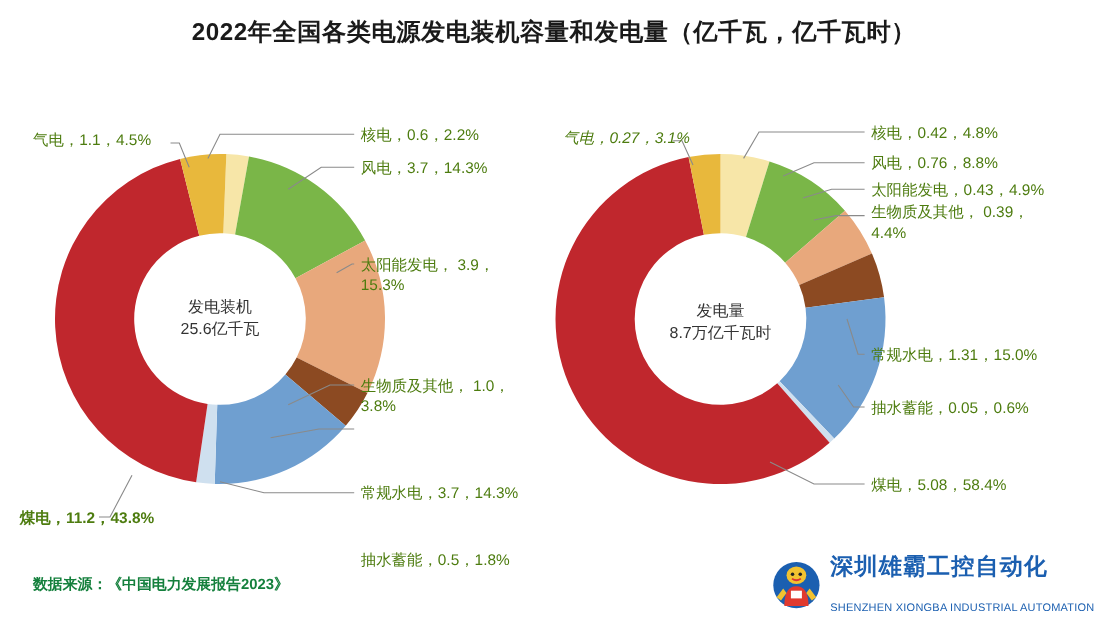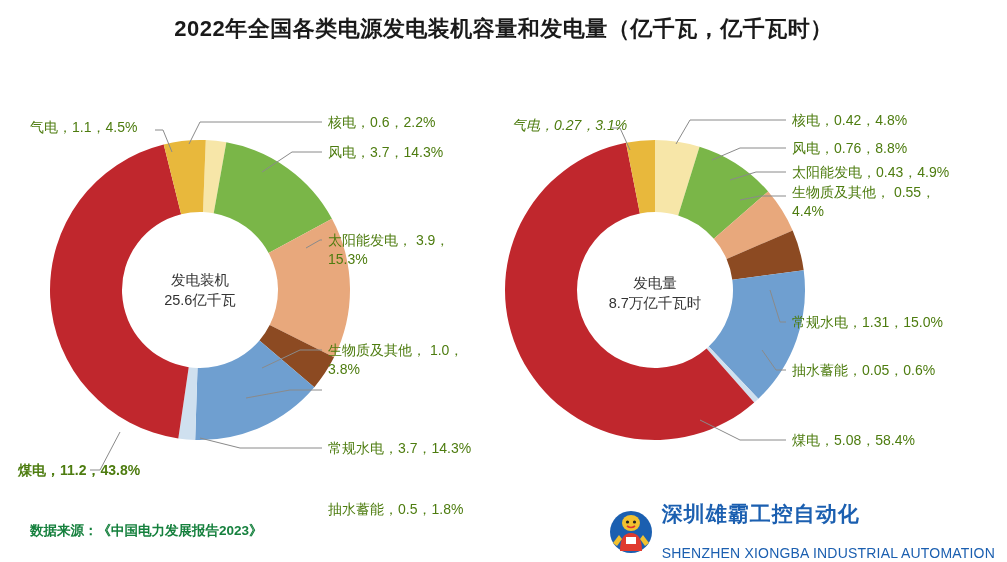--- a/index.html
+++ b/index.html
@@ -81,21 +81,21 @@
     justify-content: center;
     line-height: 1.05;
   }
   #logo-cn {
     font-size: 21px;
     font-weight: bold;
     color: #1b5fb0;
     letter-spacing: 1px;
   }
   #logo-en {
-    font-size: 14px;
+    font-size: 10px;
     color: #1b5fb0;
     letter-spacing: 0.2px;
     margin-top: 21px;
   }
 </style>
 </head>
 <body>
 
 <div id="page-title">2022年全国各类电源发电装机容量和发电量（亿千瓦，亿千瓦时）</div>
 
@@ -166,21 +166,21 @@
 1.0，3.8%</div>
   <div class="lbl" style="left:328px; top:379px;">常规水电，3.7，14.3%</div>
   <div class="lbl" style="left:328px; top:440px;">抽水蓄能，0.5，1.8%</div>
   <div class="lbl" style="left:18px; top:401px;font-weight:bold;">煤电，11.2，43.8%</div>
 
   <div class="lbl" style="left:512px; top:56px;font-style:italic;">气电，0.27，3.1%</div>
   <div class="lbl" style="left:792px; top:51px;">核电，0.42，4.8%</div>
   <div class="lbl" style="left:792px; top:79px;">风电，0.76，8.8%</div>
   <div class="lbl" style="left:792px; top:103px;">太阳能发电，0.43，4.9%</div>
   <div class="lbl two-line" style="left:792px; top:123px; width:175px;">生物质及其他，
-0.55，4.4%</div>
+0.39，4.4%</div>
   <div class="lbl" style="left:792px; top:253px;">常规水电，1.31，15.0%</div>
   <div class="lbl" style="left:792px; top:301px;">抽水蓄能，0.05，0.6%</div>
   <div class="lbl" style="left:792px; top:371px;">煤电，5.08，58.4%</div>
 
 </div>
 
 <div id="source-note">数据来源：《中国电力发展报告2023》</div>
 
 <div id="logo-block">
   <svg width="46" height="46" viewBox="0 0 46 46">

